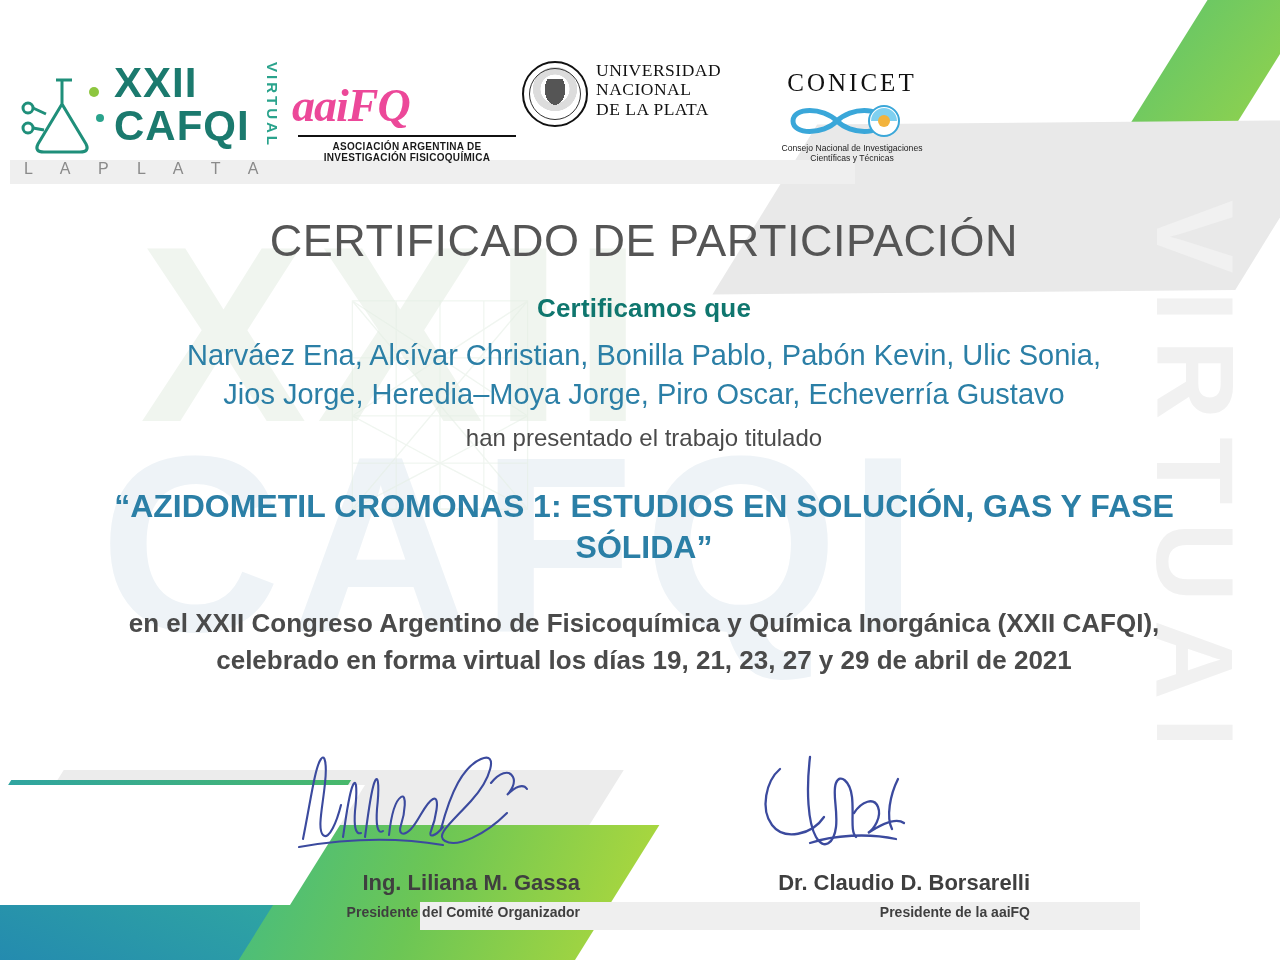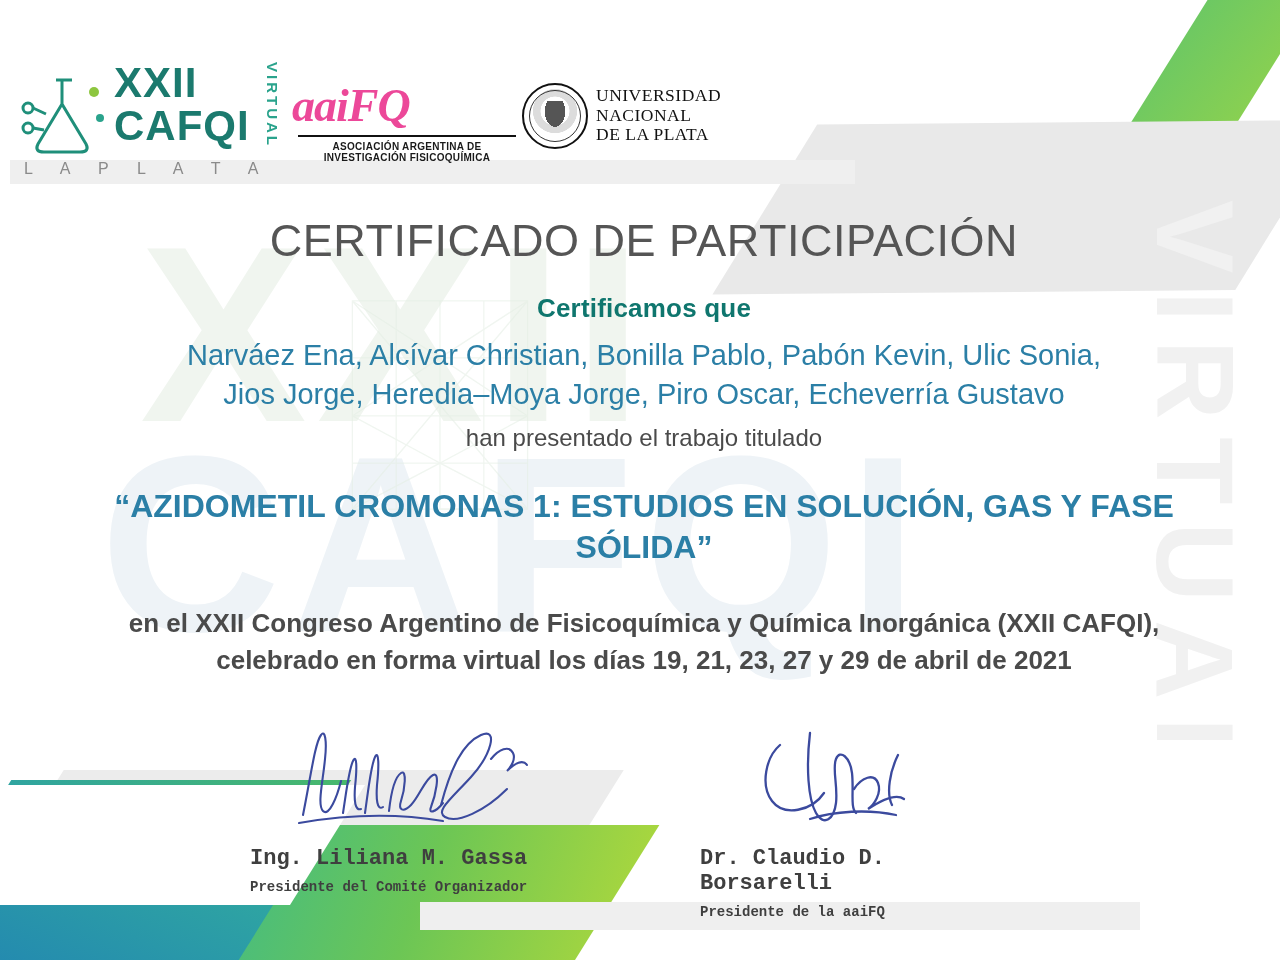--- a/index.html
+++ b/index.html
@@ -166,21 +166,21 @@
     font-size: 46px; color: #ec4899; letter-spacing: -1px;
     text-align: left;
   }
   .aaifq-sub {
     margin-top: 4px;
     font-size: 10px; letter-spacing: .3px; color: #1a1a1a;
     text-align: center; font-weight: 600;
   }
   .aaifq-rule { height: 2px; background: #111; margin: 3px 6px 0 6px; }
 
-  .logo-unlp { position: relative; width: 230px; height: 110px; display: flex; align-items: center; gap: 8px; }
+  .logo-unlp { position: relative; width: 230px; height: 110px; display: flex; align-items: flex-start; gap: 8px; }
   .unlp-seal {
     width: 66px; height: 66px; border-radius: 50%;
     border: 2px solid #111;
     background:
       radial-gradient(circle at 50% 42%, #ffffff 0 30%, #dcdcdc 31% 46%, #ffffff 47% 100%);
     position: relative; overflow: hidden;
   }
   .unlp-seal:after {
     content: "";
     position: absolute; inset: 5px;
@@ -265,21 +265,21 @@
 
   
   .sigs {
     position: absolute;
     left: 0; bottom: 40px;
     width: 1280px;
     display: flex;
     justify-content: center;
     gap: 120px;
   }
-  .sig-block { width: 330px; text-align: left; font-family: Liberation Mono, monospace; }
+  .sig-block { width: 330px; text-align: right; }
   .sig-img { height: 130px; display: flex; align-items: flex-end; justify-content: center; }
   .sig-name {
     font-size: 22px; font-weight: 700; color: #3f3f3f;
     margin-top: 6px;
   }
   .sig-role {
     font-size: 14px; font-weight: 700; color: #3f3f3f;
     margin-top: 8px;
   }
 </style>
@@ -346,20 +346,33 @@
       <div class="unlp-seal">
           <div class="tree"></div>
         </div>
       <div class="unlp-text">
         <div>UNIVERSIDAD</div>
         <div>NACIONAL</div>
         <div>DE LA PLATA</div>
       </div>
     </div>
 
+    <div class="logo-conicet">
+      <div class="conicet-word">CONICET</div>
+      <div class="conicet-ribbon">
+        <svg width="126" height="40" viewBox="0 0 126 40">
+          <path d="M4 20 C4 6, 34 6, 48 20 C62 34, 92 34, 92 20 C92 6, 62 6, 48 20 C34 34, 4 34, 4 20 Z" fill="none" stroke="#3aa7d9" stroke-width="5"></path>
+          <circle cx="95" cy="20" r="15" fill="#fff" stroke="#3aa7d9" stroke-width="2"></circle>
+          <path d="M82 20 a13 13 0 0 1 26 0 Z" fill="#7fd0f0"></path>
+          <circle cx="95" cy="20" r="6" fill="#f2b33d"></circle>
+        </svg>
+      </div>
+      <div class="conicet-sub">Consejo Nacional de Investigaciones</div>
+      <div class="conicet-sub">Científicas y Técnicas</div>
+    </div>
   </div>
 
   <div class="body-wrap">
     <div class="title">CERTIFICADO DE PARTICIPACIÓN</div>
     <div class="lead">Certificamos que</div>
     <div class="names">Narváez Ena, Alcívar Christian, Bonilla Pablo, Pabón Kevin, Ulic Sonia, Jios Jorge, Heredia–Moya Jorge, Piro Oscar, Echeverría Gustavo</div>
     <div class="presented">han presentado el trabajo titulado</div>
     <div class="work-title">“AZIDOMETIL CROMONAS 1: ESTUDIOS EN SOLUCIÓN, GAS Y FASE SÓLIDA”</div>
     <div class="event">en el XXII Congreso Argentino de Fisicoquímica y Química Inorgánica (XXII CAFQI), celebrado en forma virtual los días 19, 21, 23, 27 y 29 de abril de 2021</div>
   </div>

